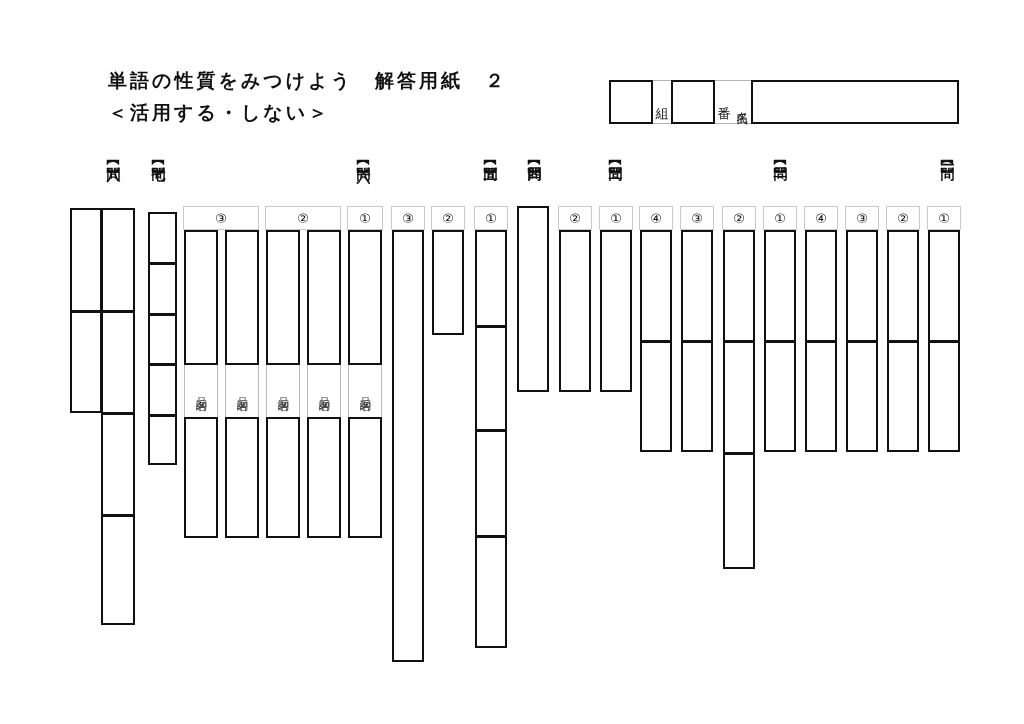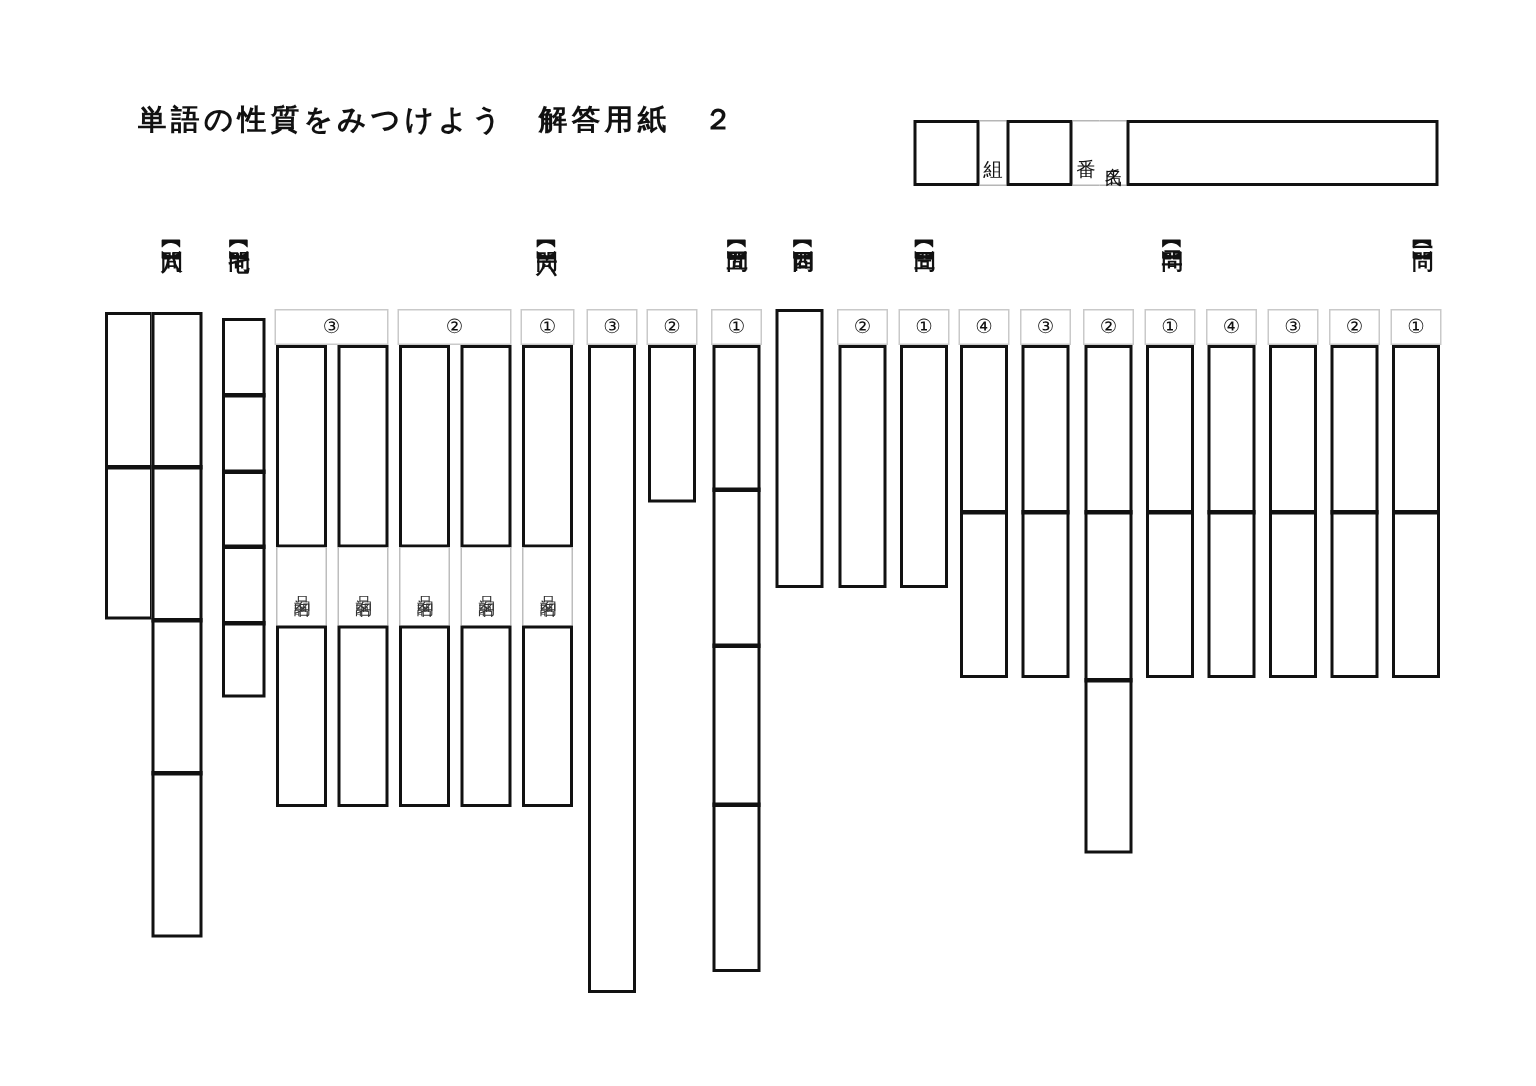--- a/index.html
+++ b/index.html
@@ -12,21 +12,21 @@
     height: 724px;
     position: relative;
     font-family: "DejaVu Sans", "Liberation Sans", sans-serif;
     color: #1a1a1a;
     overflow: hidden;
   }
 
   
   #title-block {
     position: absolute;
-    left: 92px;
+    left: 108px;
     top: 64px;
     width: 520px;
   }
   .title-line {
     font-size: 19px;
     font-weight: bold;
     letter-spacing: 3px;
     line-height: 32px;
     white-space: pre;
     color: #111111;
@@ -139,20 +139,21 @@
     letter-spacing: 2px;
     line-height: 1;
     color: #333333;
   }
 </style>
 </head>
 <body>
 
 <div id="title-block">
   <div class="title-line">単語の性質をみつけよう　解答用紙　２</div>
+  <div class="title-line">＜活用する・しない＞</div>
 </div>
 
 <div id="id-strip">
   <div class="id-box class-box"></div>
   <div class="id-label">組</div>
   <div class="id-box num-box"></div>
   <div class="id-label">番</div>
   <div class="id-label vert">氏名</div>
   <div class="id-box name-box"></div>
 </div>

